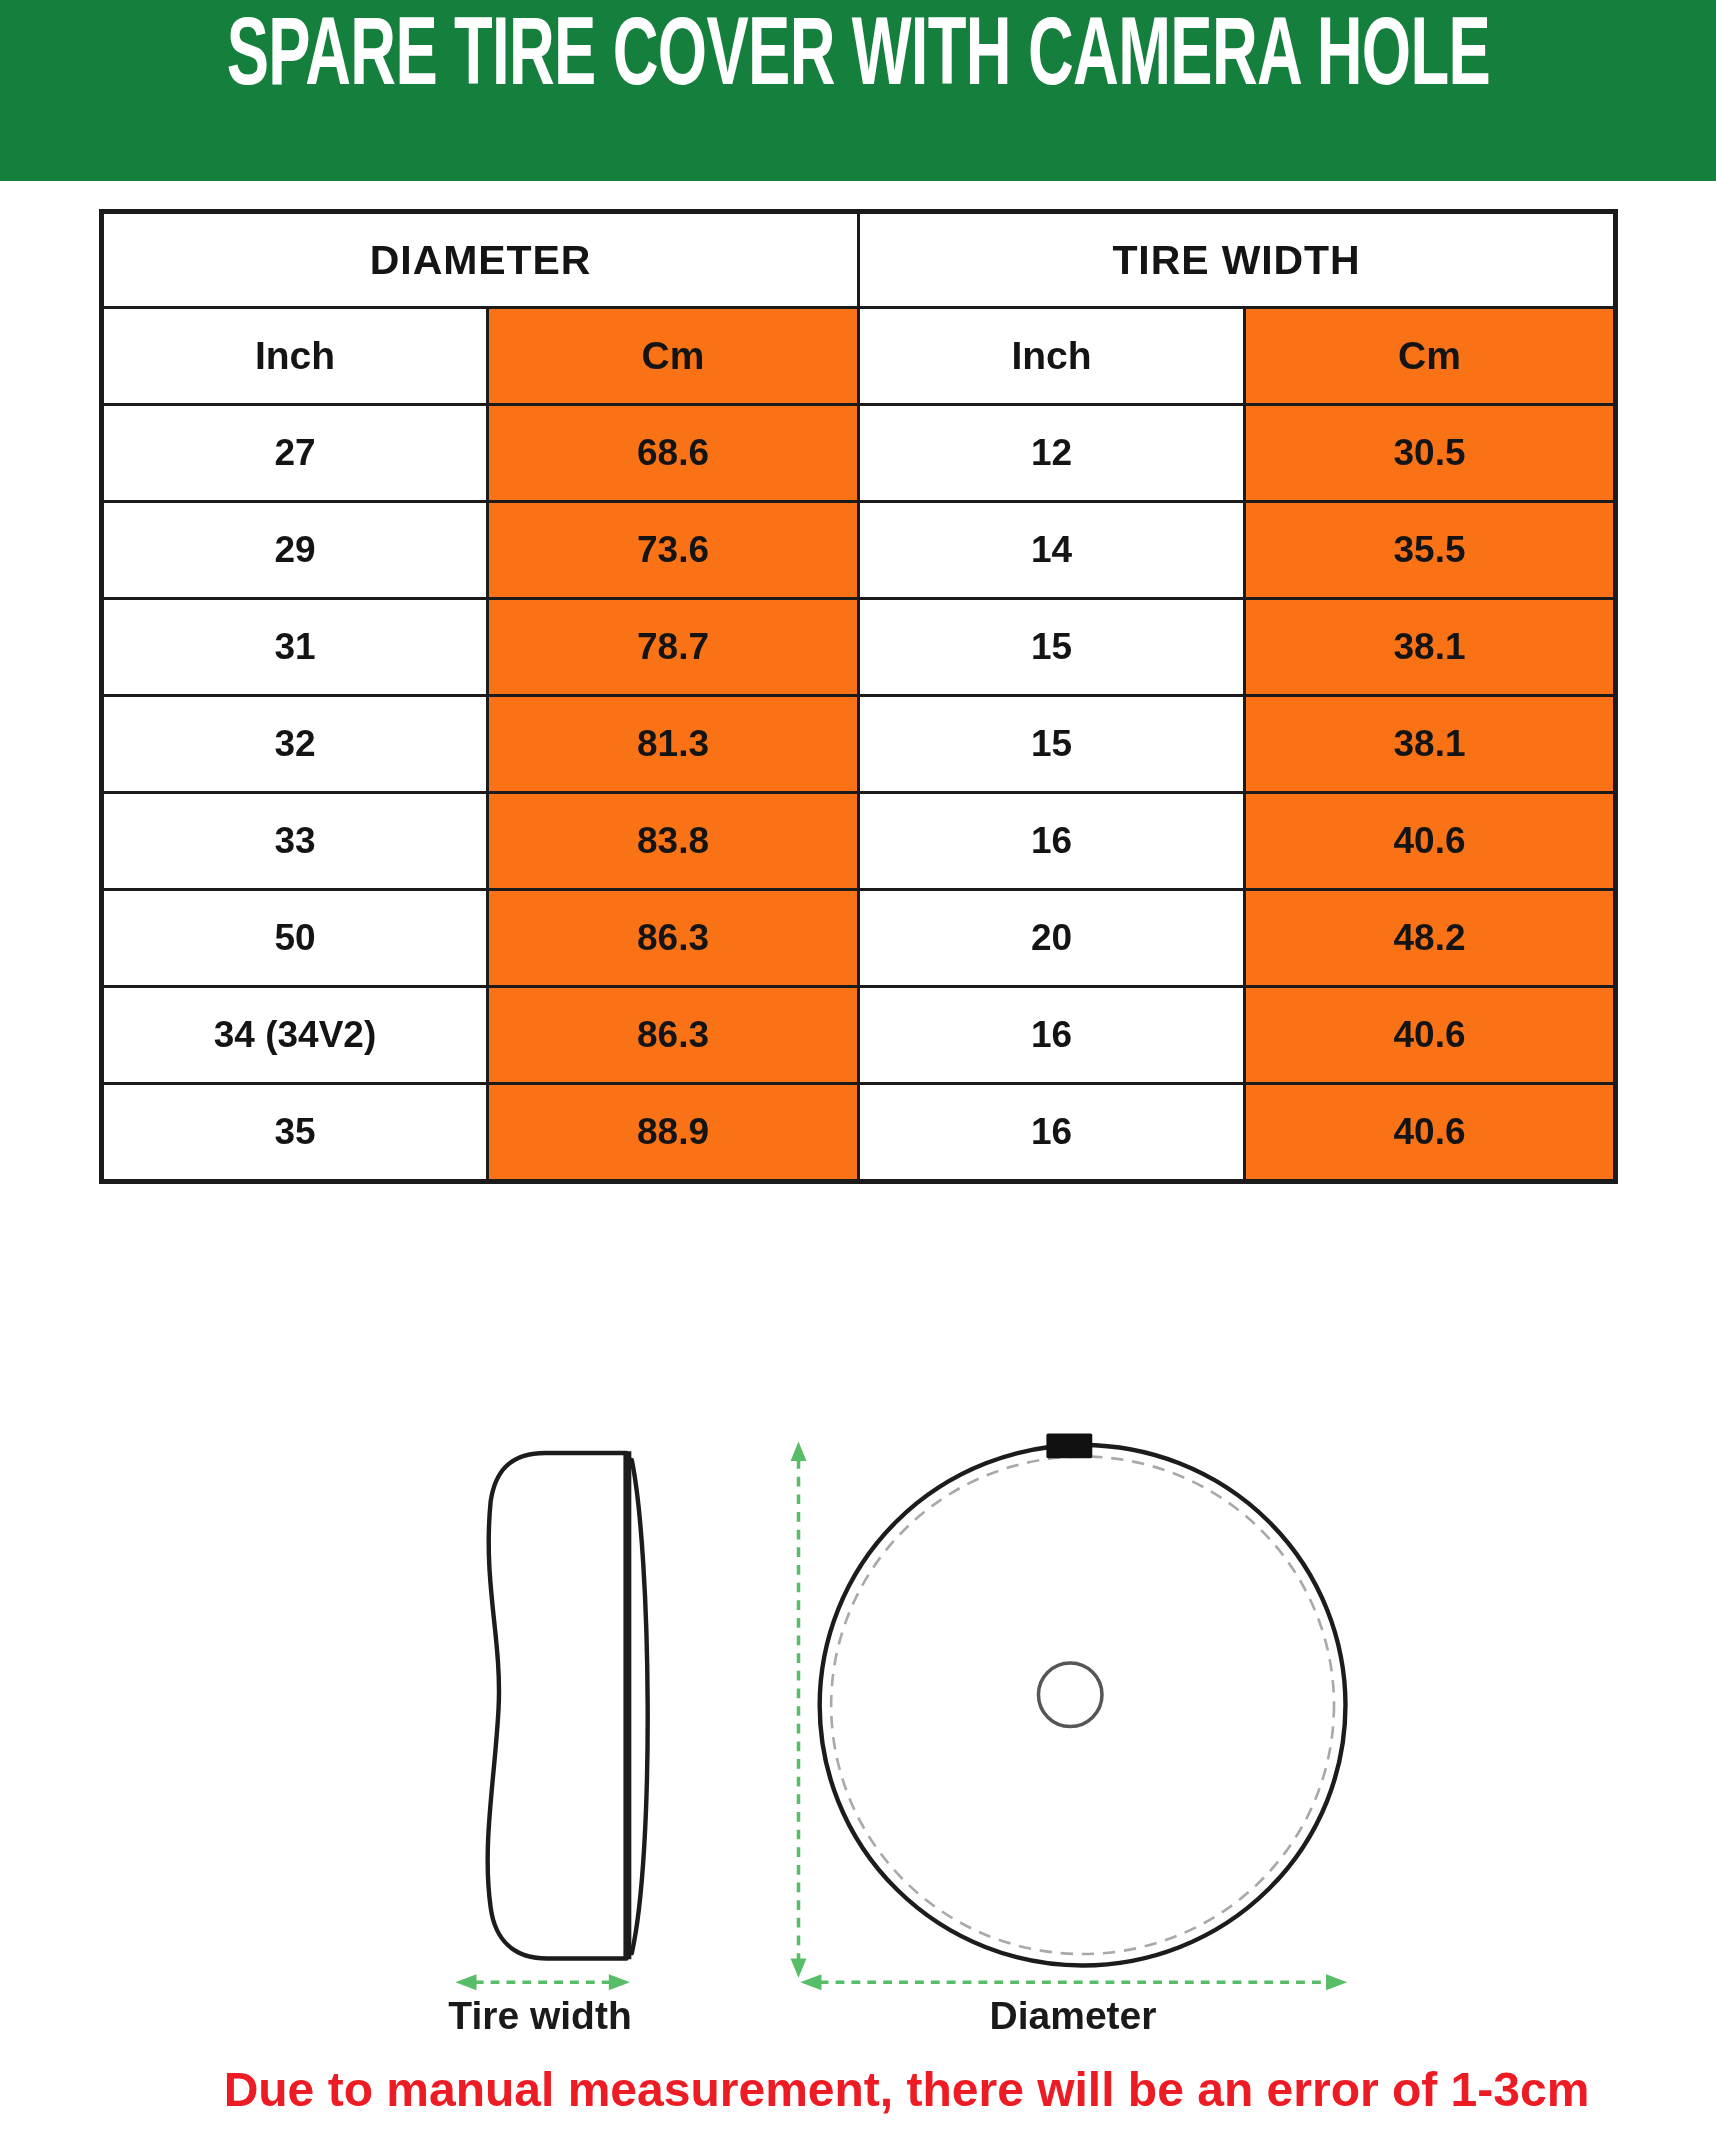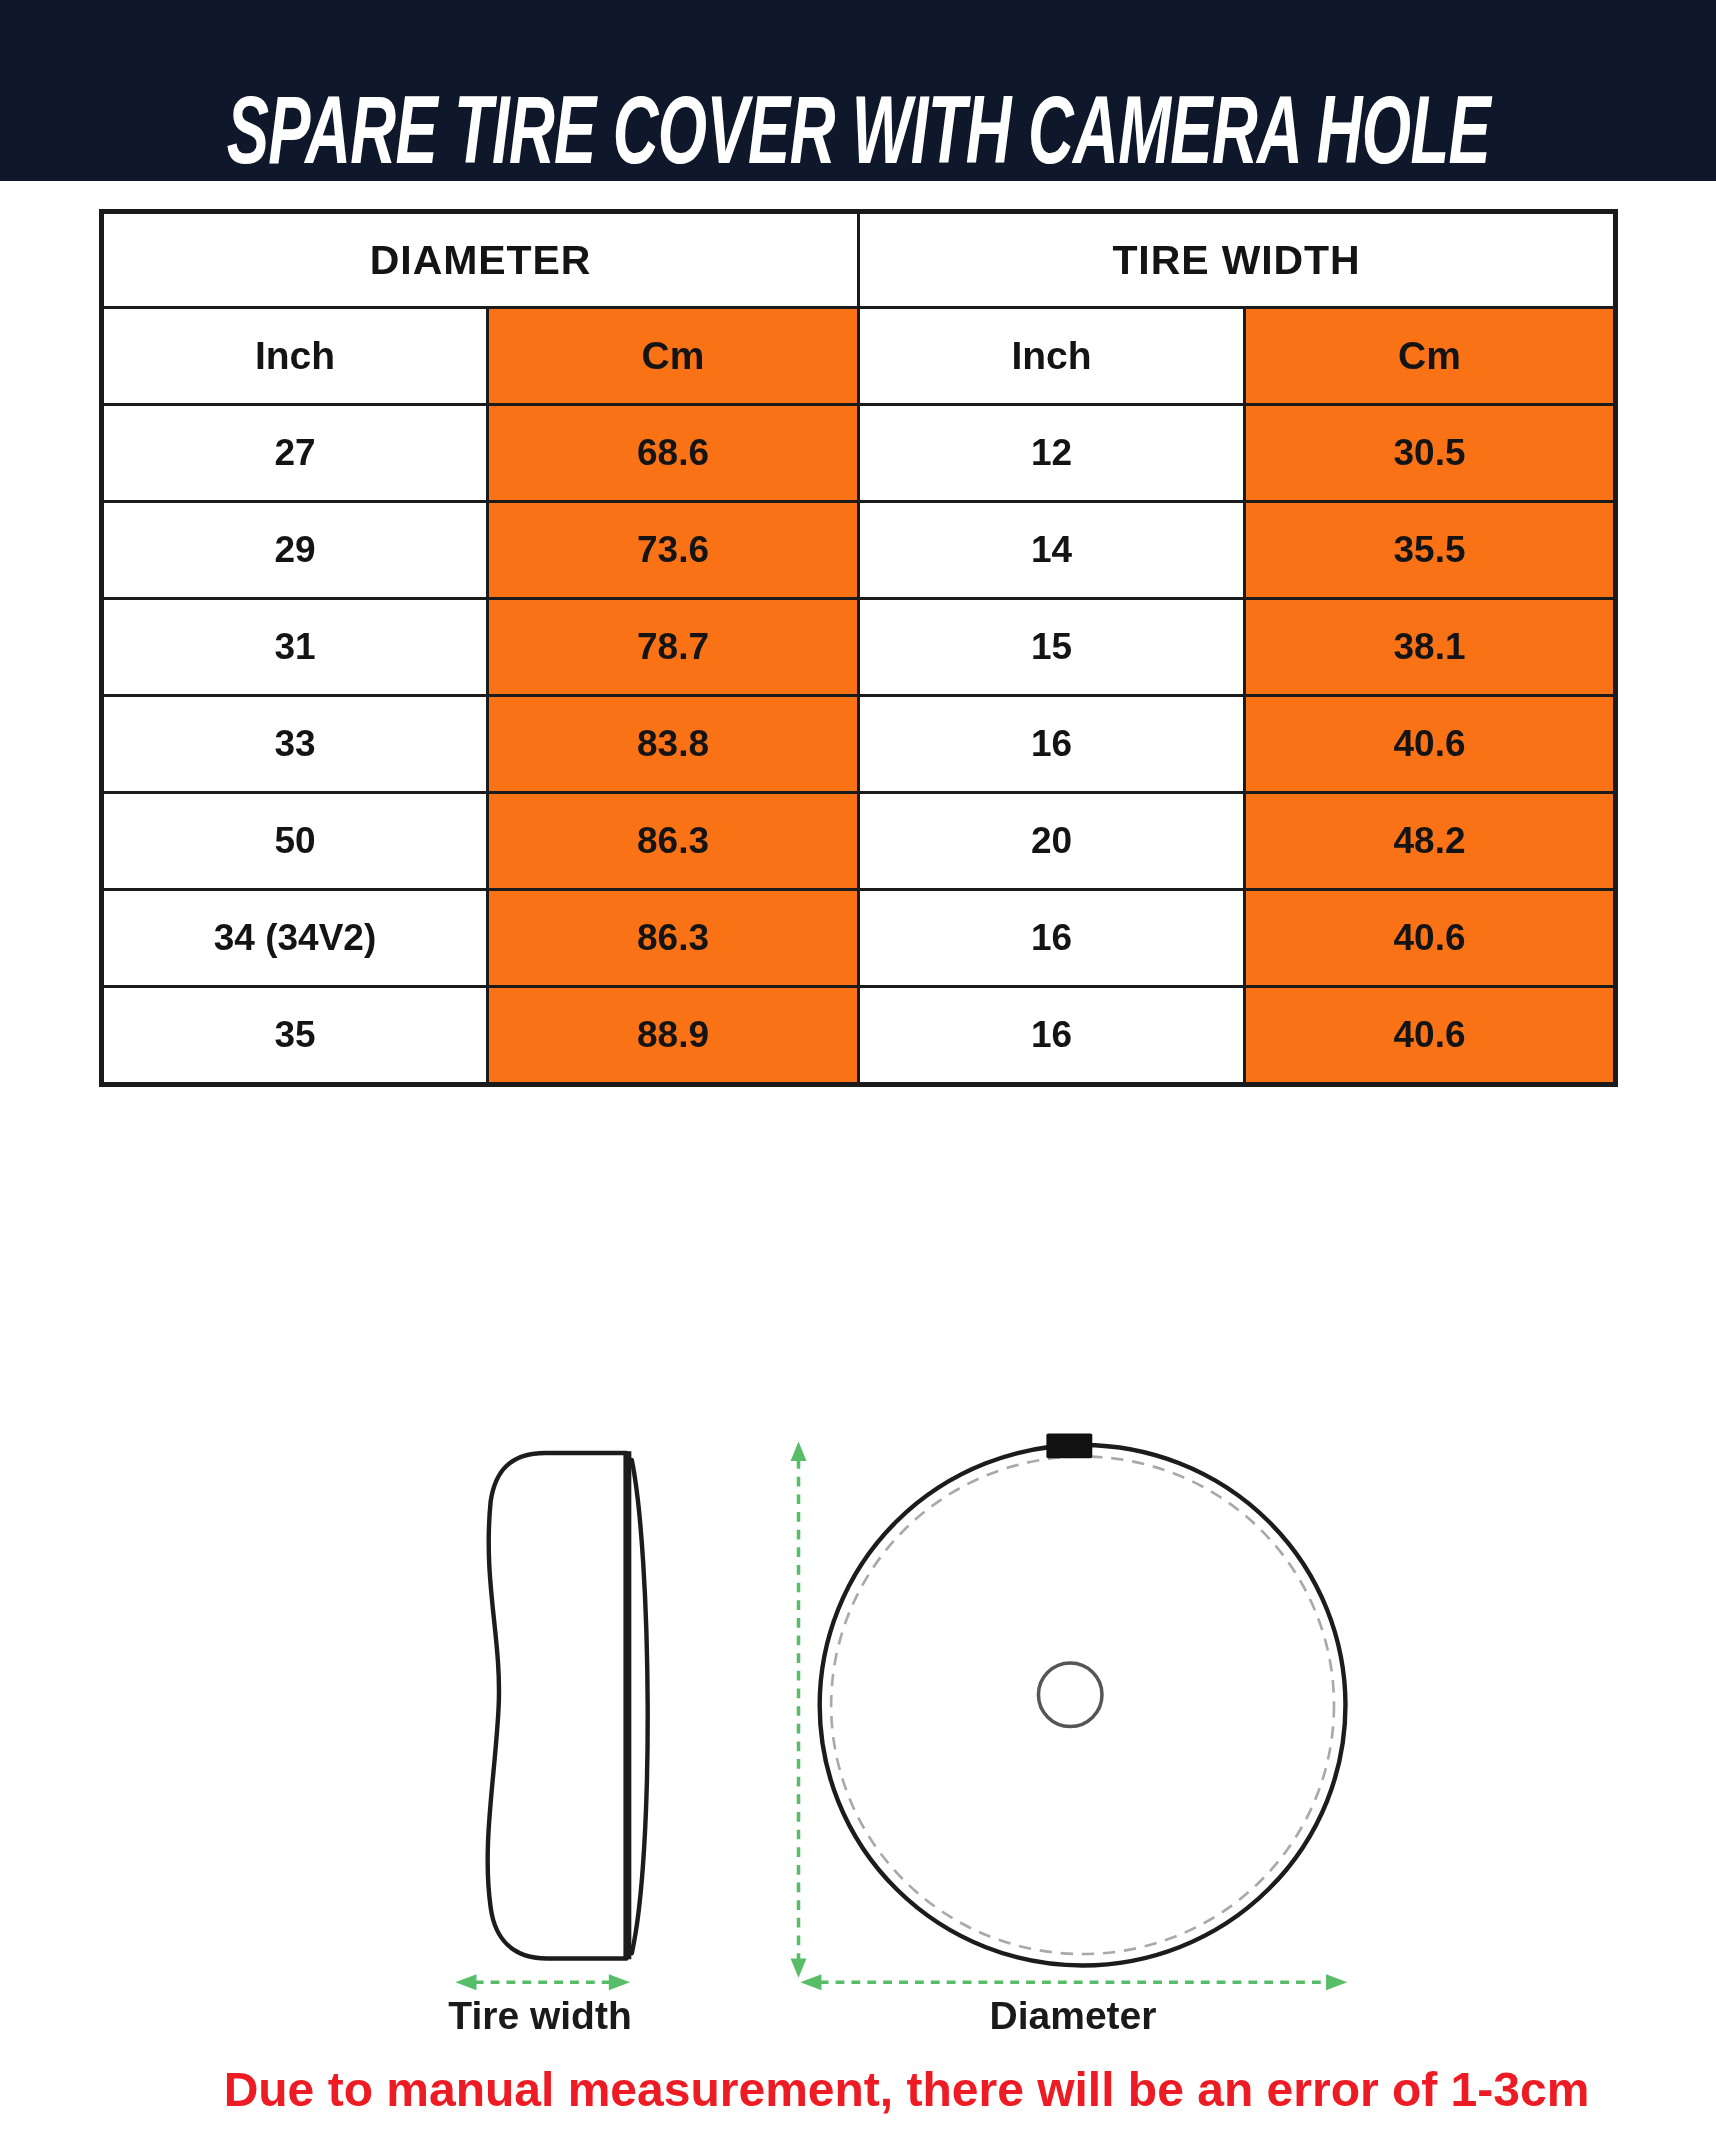--- a/index.html
+++ b/index.html
@@ -6,22 +6,22 @@
   #page{
     position:relative;
     width:1717px;height:2149px;
     background:#ffffff;
     font-family:"Liberation Sans", sans-serif;
     overflow:hidden;
   }
   
   #banner{
     position:absolute;left:0;top:0;width:1717px;height:181px;
-    background:#0f172a;
-    display:flex;align-items:flex-end;justify-content:center;font-style:italic;
+    background:#15803d;
+    display:flex;align-items:flex-start;justify-content:center;
   }
   #banner .title{
     display:inline-block;
     color:#ffffff;
     font-size:88px;
     font-weight:700;
     letter-spacing:-0.9px;
     white-space:nowrap;
     transform:scale(0.72,1.10);
     transform-origin:center center;
@@ -108,20 +108,26 @@
           <td>14</td>
           <td class="shaded">35.5</td>
         </tr>
         <tr>
           <td>31</td>
           <td class="shaded">78.7</td>
           <td>15</td>
           <td class="shaded">38.1</td>
         </tr>
         <tr>
+          <td>32</td>
+          <td class="shaded">81.3</td>
+          <td>15</td>
+          <td class="shaded">38.1</td>
+        </tr>
+        <tr>
           <td>33</td>
           <td class="shaded">83.8</td>
           <td>16</td>
           <td class="shaded">40.6</td>
         </tr>
         <tr>
           <td>50</td>
           <td class="shaded">86.3</td>
           <td>20</td>
           <td class="shaded">48.2</td>

